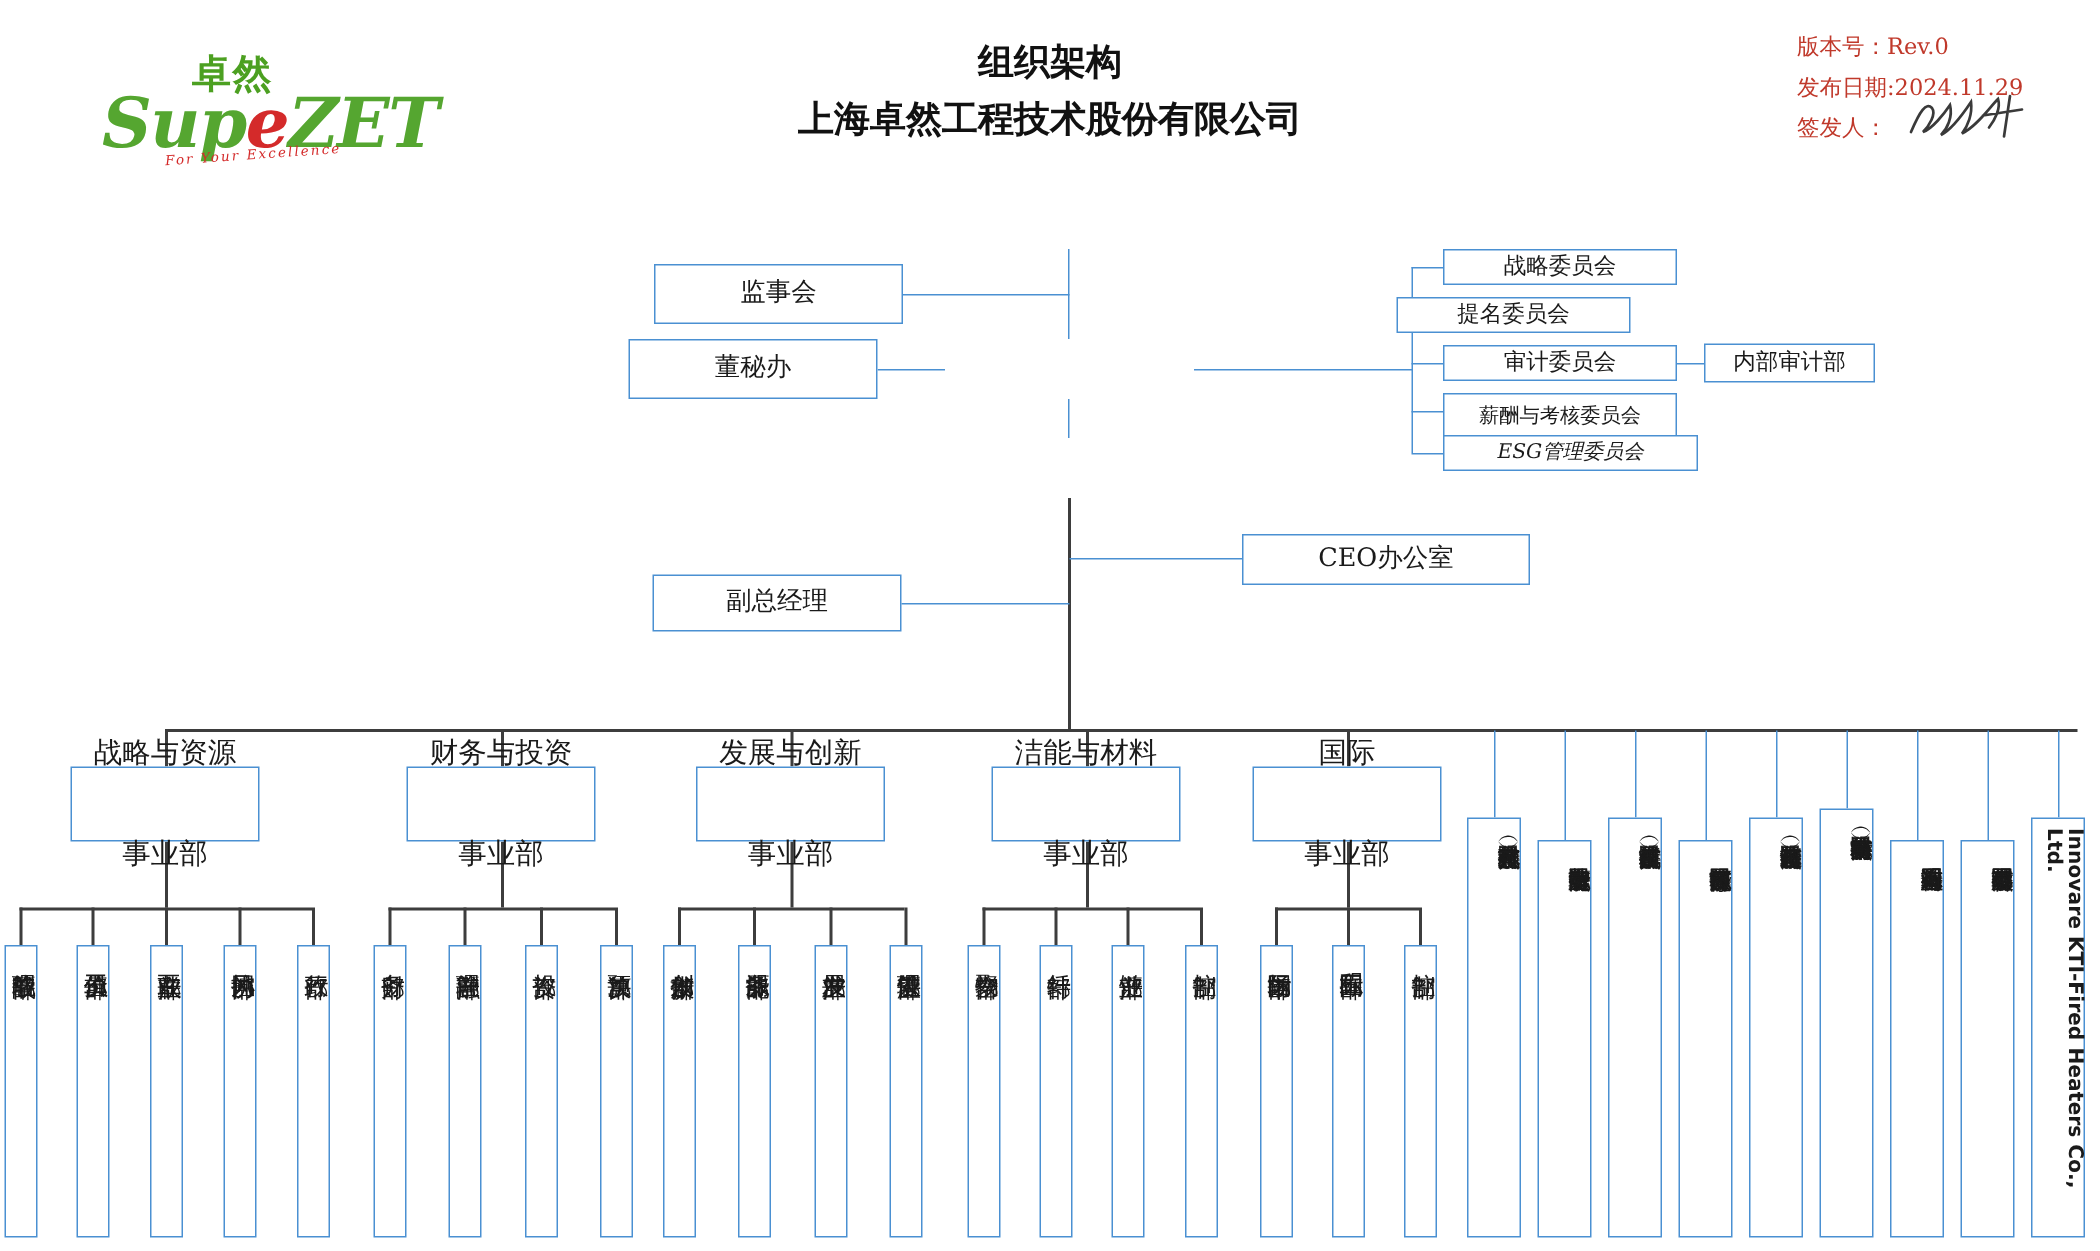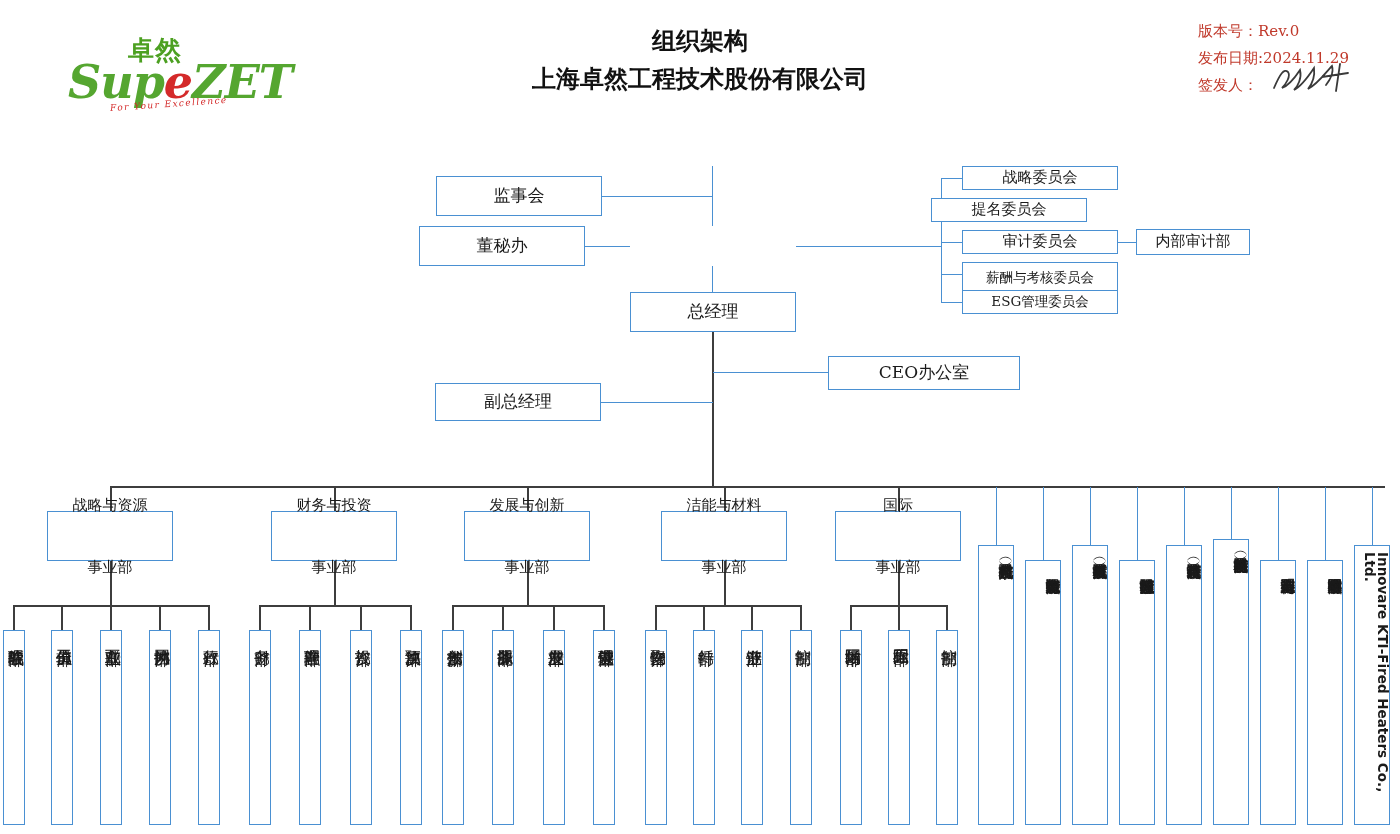--- a/index.html
+++ b/index.html
@@ -49,21 +49,21 @@
   .box{
     position:absolute;box-sizing:border-box;
     border:1.4px solid #4A90D2;background:#ffffff;
     display:flex;align-items:center;justify-content:center;
     font-family:"DejaVu Serif","Liberation Serif",serif;
     color:#1a1a1a;text-align:center;line-height:1.15;z-index:5;
   }
   .box.h{font-size:17px;}
   .box.h.small{font-size:15px;}
   .box.h.tiny{font-size:13.5px;}
-  .box.two-line{font-size:15px;line-height:1.25;gap:43px;}
+  .box.two-line{font-size:19px;line-height:1.25;gap:43px;}
 
   
   .vbox{
     position:absolute;box-sizing:border-box;
     border:1.4px solid #4A90D2;background:#ffffff;z-index:5;
     font-family:"DejaVu Serif","Liberation Serif",serif;color:#1a1a1a;
   }
   .vbox span{
     display:block;
     writing-mode:vertical-rl;text-orientation:upright;
@@ -134,28 +134,27 @@
 
   <div class="box h small" style="left:931px;top:198px;width:156px;height:24px;">提名委员会</div>
   <div class="ln h" style="left:941px;top:210px;width:21px;"></div>
 
   <div class="box h small" style="left:962px;top:230px;width:156px;height:24px;">审计委员会</div>
   <div class="ln h" style="left:941px;top:242px;width:21px;"></div>
 
   <div class="box h tiny" style="left:962px;top:262px;width:156px;height:32px;">薪酬与考核委员会</div>
   <div class="ln h" style="left:941px;top:274px;width:21px;"></div>
 
-  <div class="box h tiny" style="left:962px;top:290px;width:156px;height:24px;">ESG管理委员会</div>
+  <div class="box h tiny" style="left:962px;top:290px;width:170px;height:24px;font-style:italic;">ESG管理委员会</div>
   <div class="ln h" style="left:941px;top:302px;width:21px;"></div>
 
   <div class="ln h" style="left:1118px;top:242px;width:18px;"></div>
   <div class="box h small" style="left:1136px;top:229px;width:114px;height:26px;">内部审计部</div>
 
   <div class="ln v" style="left:712px;top:266px;height:26px;"></div>
-  <div class="box h" style="left:630px;top:292px;width:166px;height:40px;">总经理</div>
 
   <div class="ln dk v" style="left:712px;top:332px;height:154px;"></div>
 
   <div class="ln h" style="left:713px;top:372px;width:122px;"></div>
   <div class="box h" style="left:828px;top:356px;width:192px;height:34px;">CEO办公室</div>
 
   <div class="ln h" style="left:585px;top:402px;width:128px;"></div>
   <div class="box h" style="left:419px;top:383px;width:166px;height:38px;margin-left:16px;">副总经理</div>
 
   <div class="ln dk h" style="left:110px;top:486px;width:1275px;"></div>

